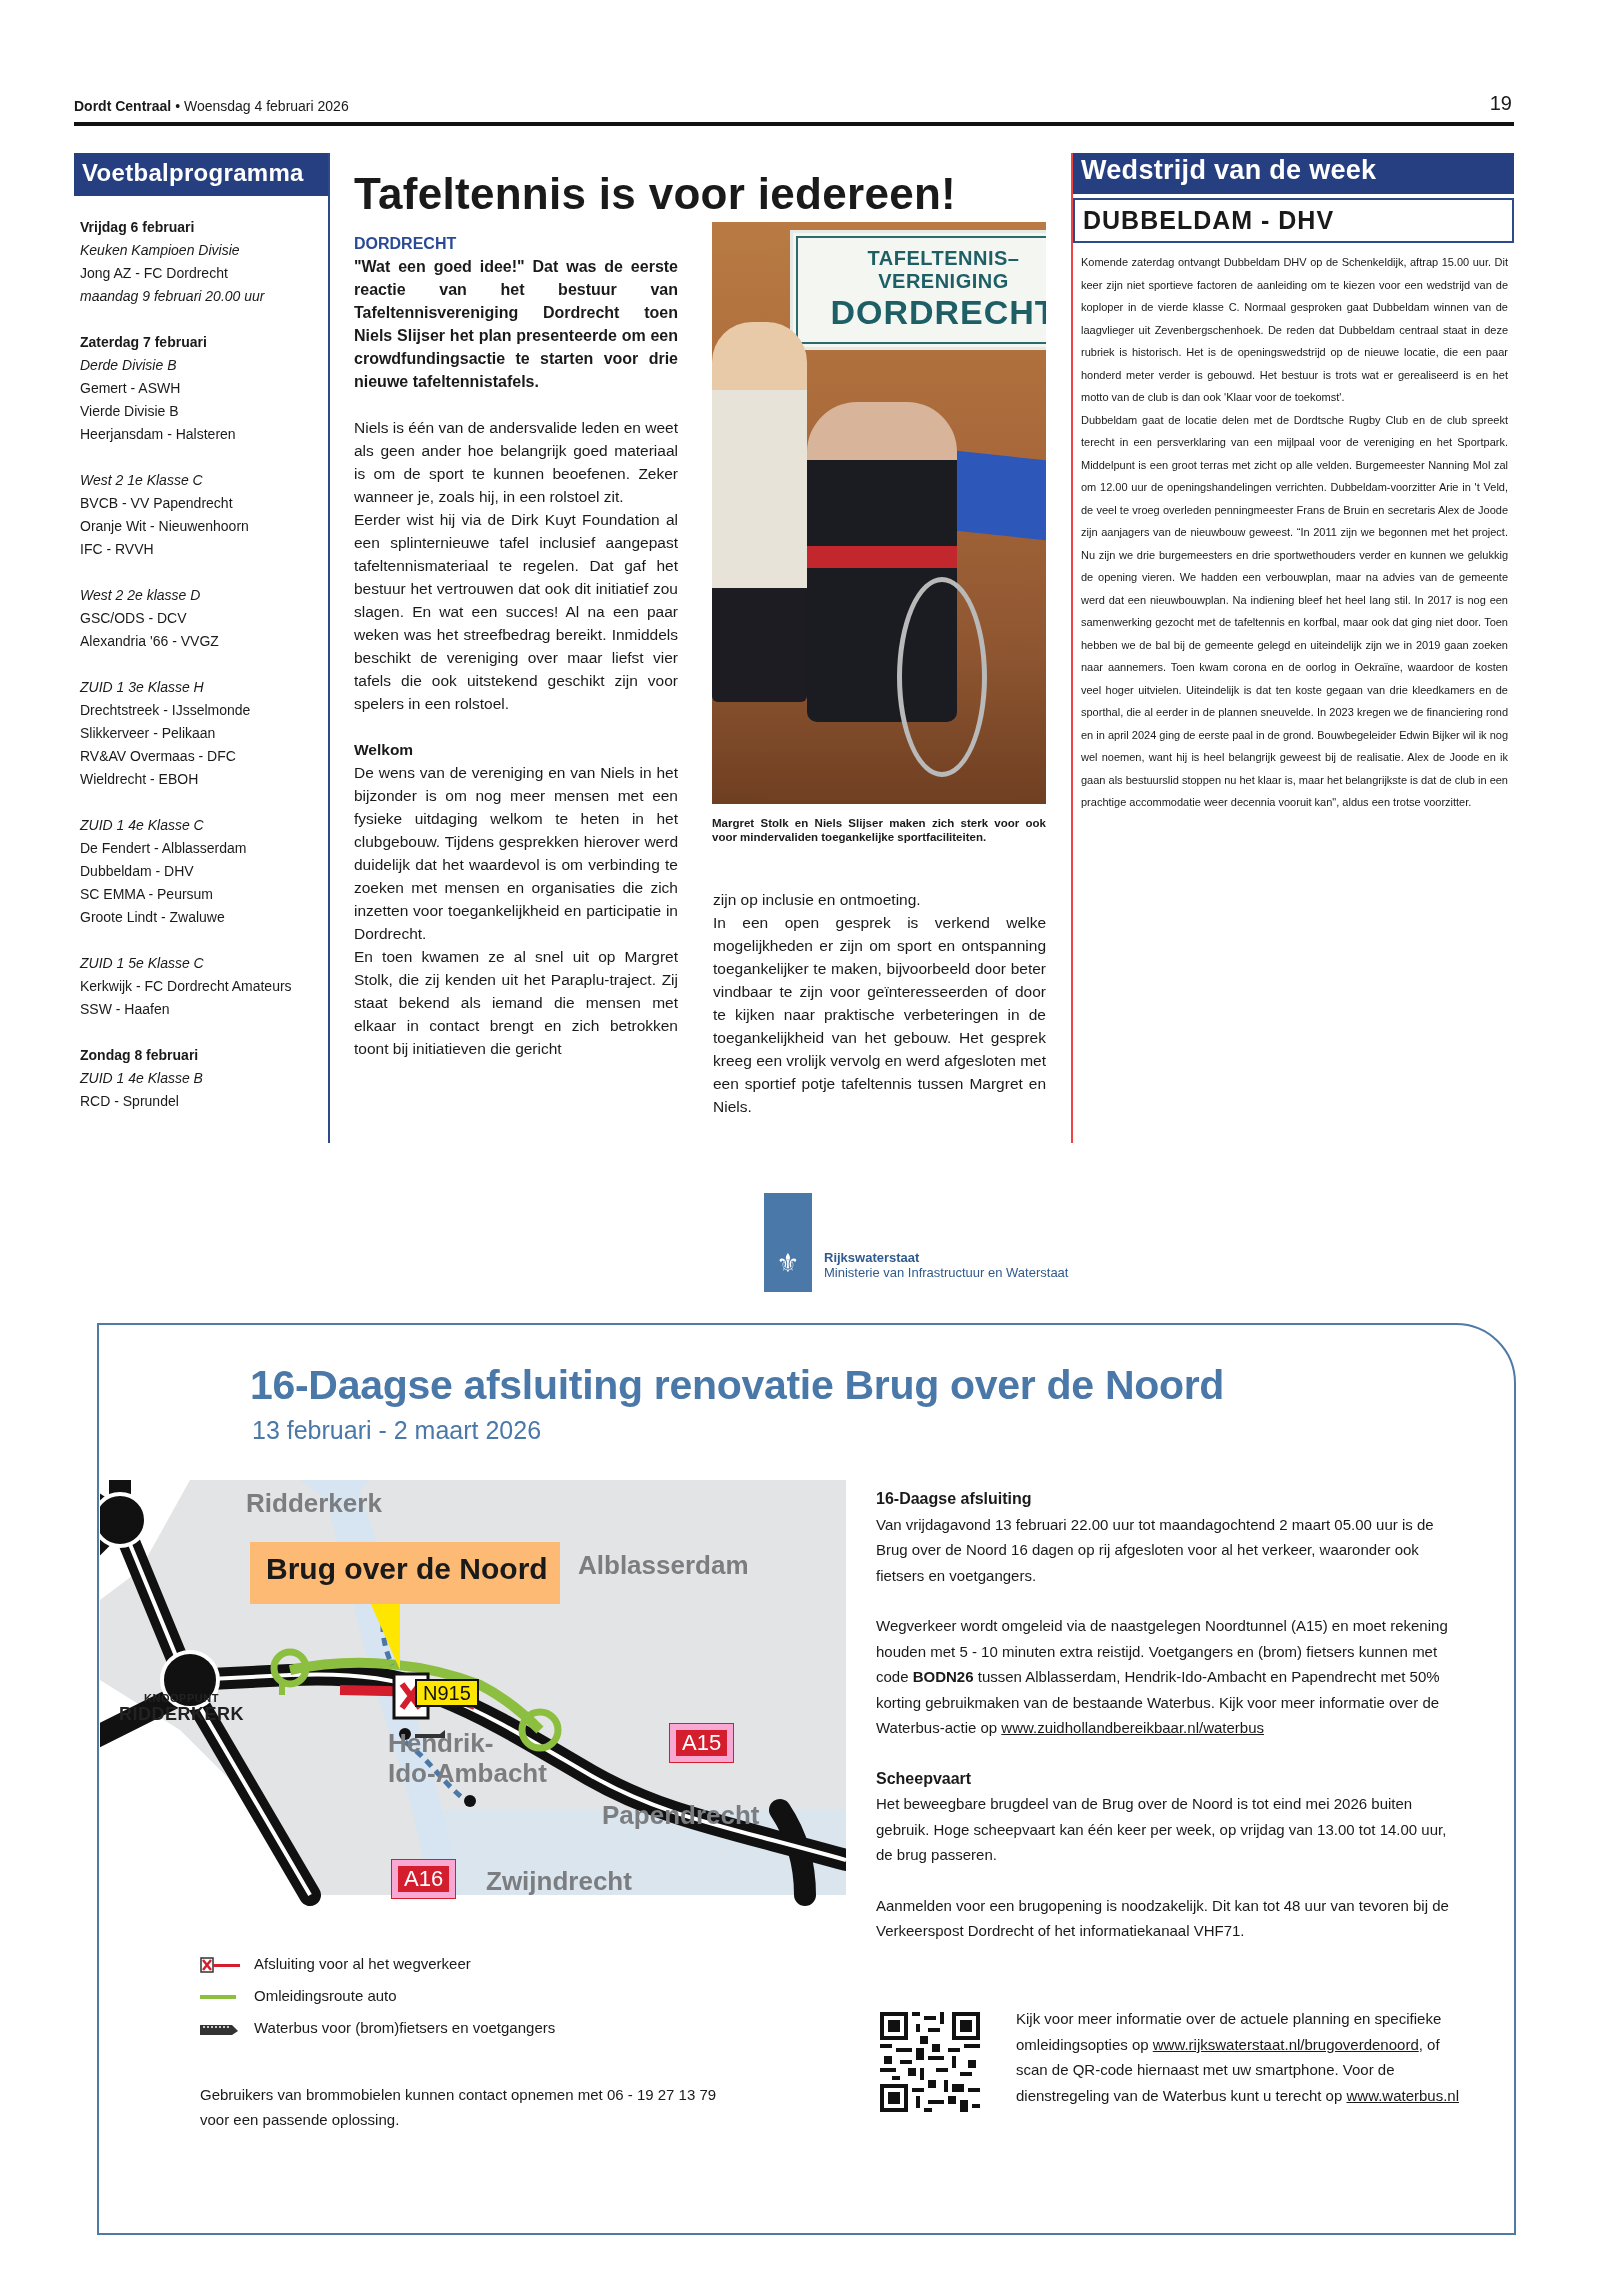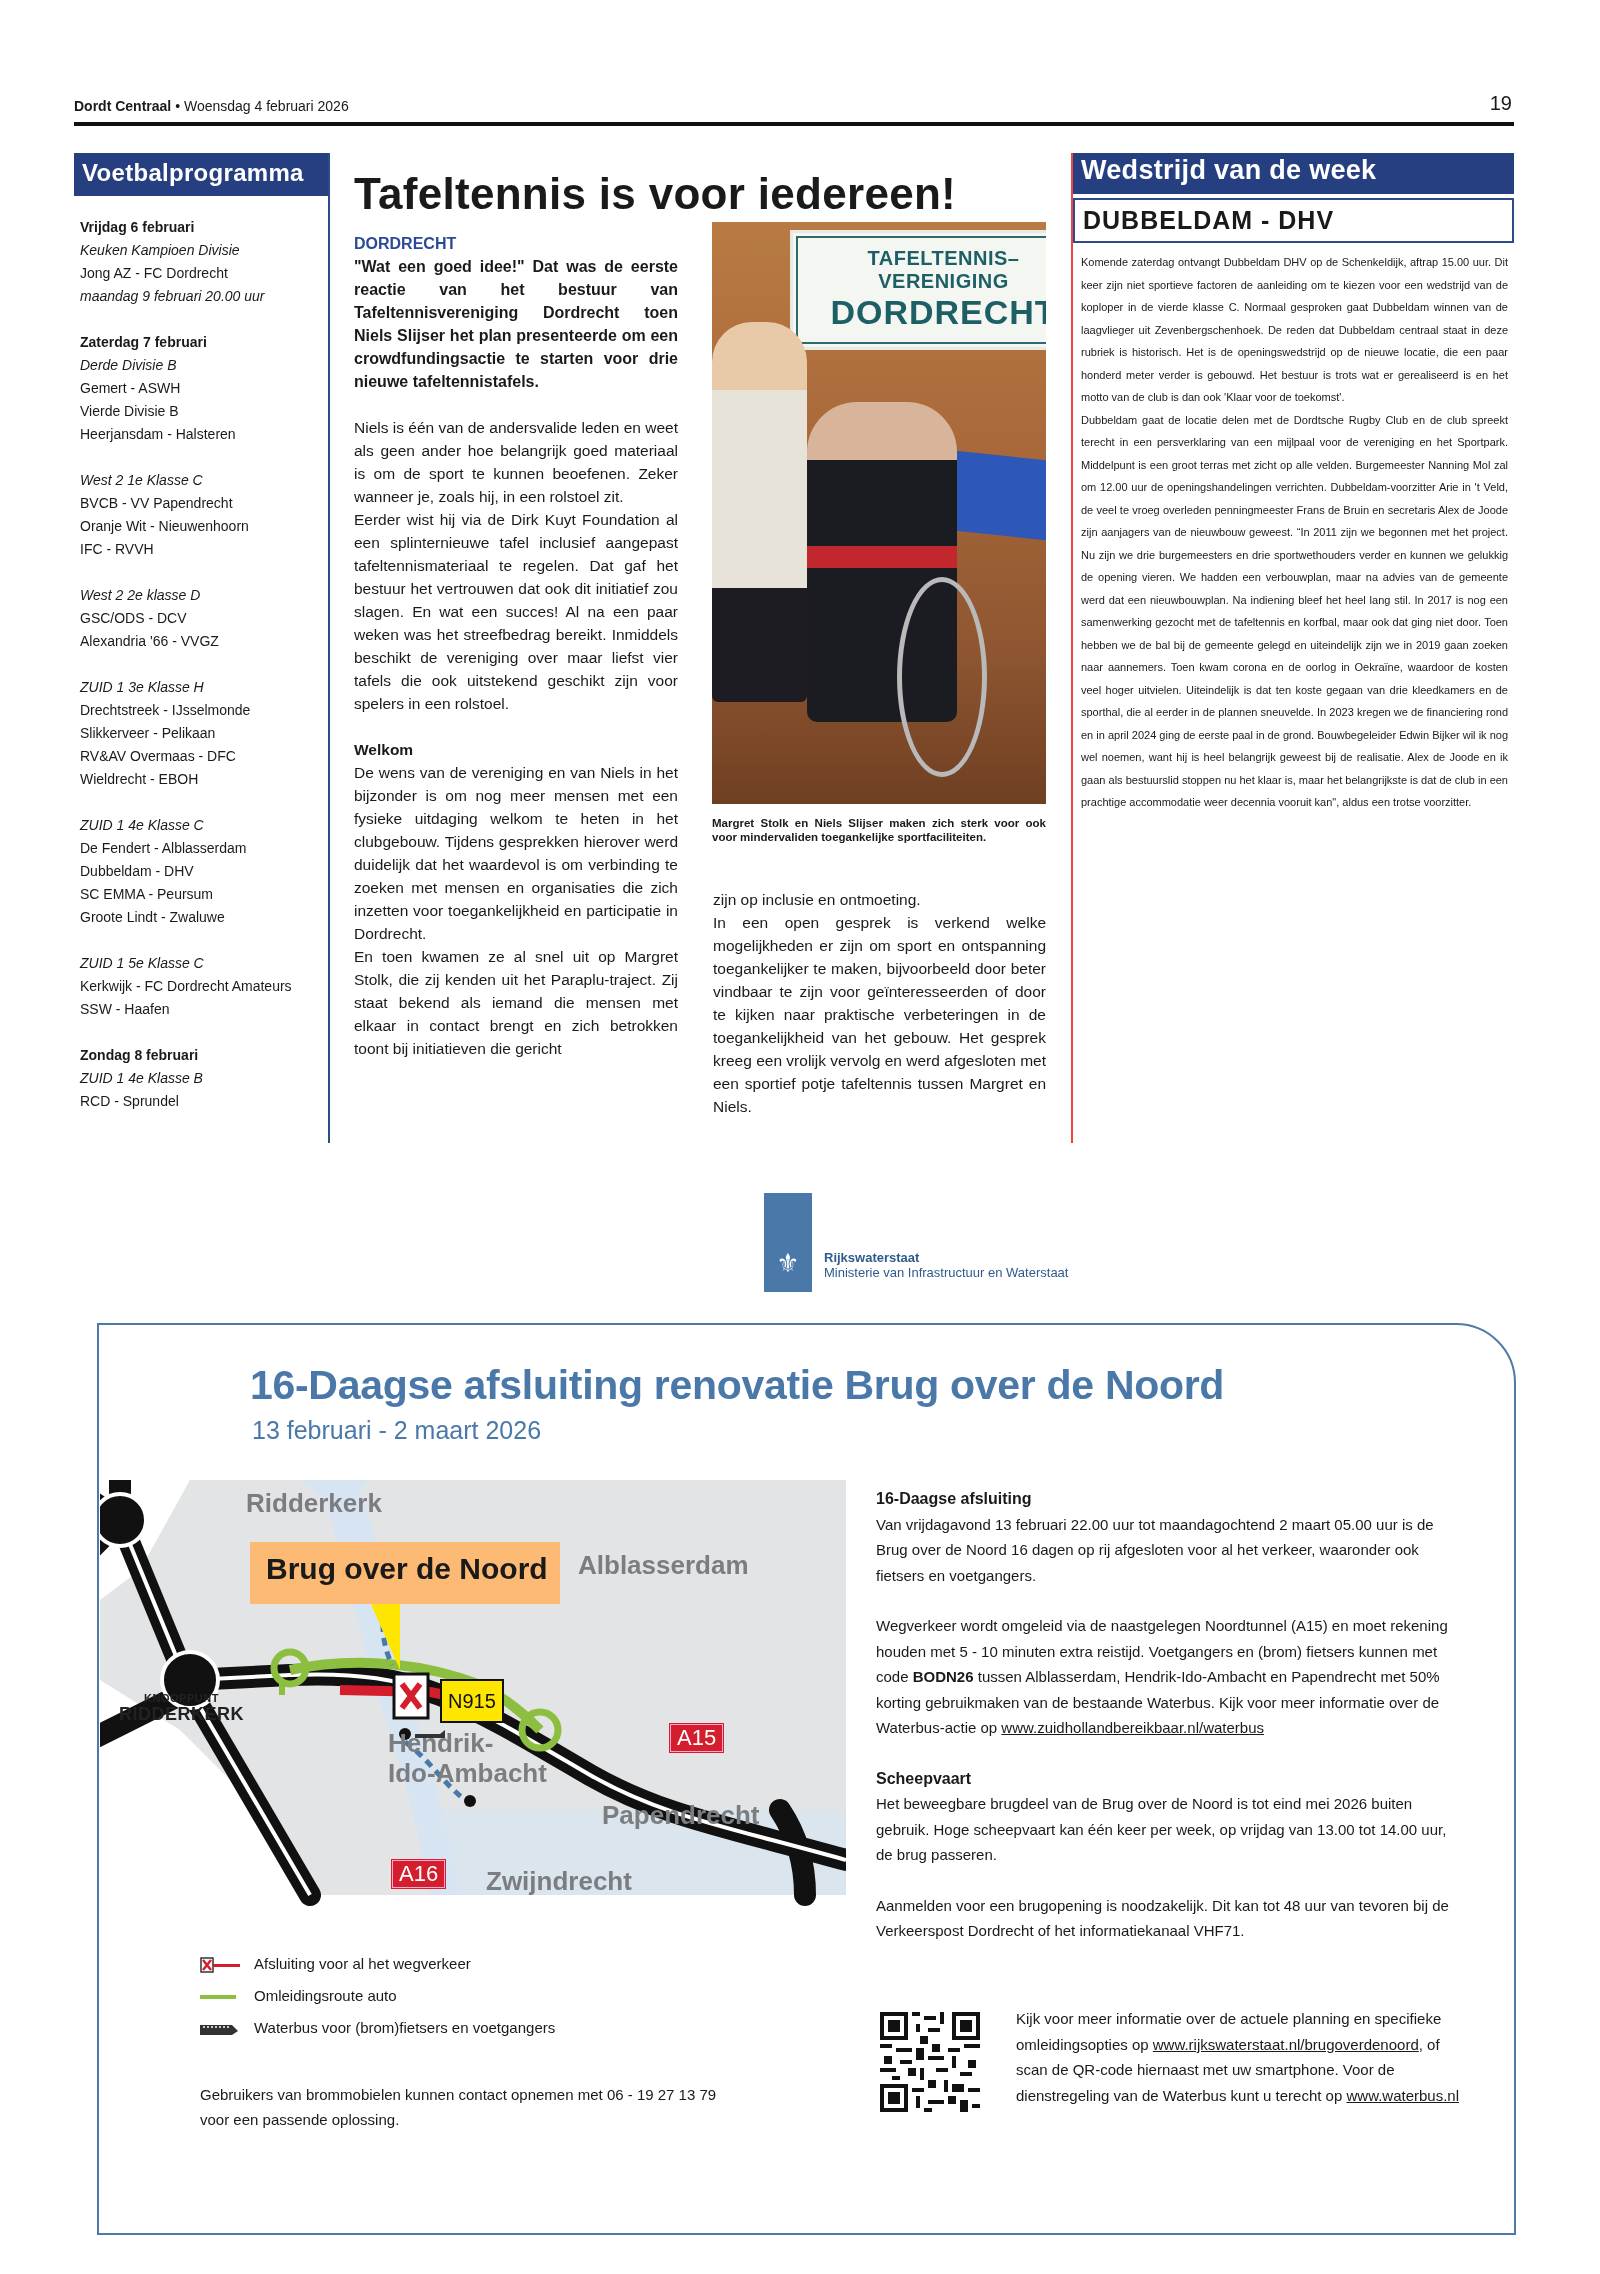--- a/index.html
+++ b/index.html
@@ -55,22 +55,22 @@
   .rws-logo .t2 { position: absolute; left: 60px; top: 72px; font-size: 13px; color: #2f5a8e; white-space: nowrap; }
 
   .ad-box { position: absolute; left: 97px; top: 1323px; width: 1419px; height: 912px; border: 2px solid #4f7aa8; border-radius: 0 60px 0 0; border-left-width: 2px; }
   .ad-title { position: absolute; left: 250px; top: 1362px; font-size: 41px; font-weight: 700; color: #4a78a8; white-space: nowrap; letter-spacing: -0.3px; }
   .ad-sub { position: absolute; left: 252px; top: 1416px; font-size: 25px; color: #4a78a8; white-space: nowrap; }
 
   .map { position: absolute; left: 100px; top: 1480px; width: 746px; height: 440px; background: #ffffff; overflow: hidden; }
   .map svg { position: absolute; left: 0; top: 0; }
   .maplabel { position: absolute; font-weight: 700; color: #7c7d80; white-space: nowrap; }
   .brug-callout { position: absolute; left: 150px; top: 62px; width: 310px; height: 62px; background: #fdba74; font-size: 30px; font-weight: 700; color: #1a1a1a; padding: 10px 16px; white-space: nowrap; }
-  .roadsign { position: absolute; font-weight: 400; font-size: 22px; color: #fff; background: #d41e2e; border: 1px solid #f9a8d4; outline: 1px solid #d41e2e; padding: 0 6px; line-height: 26px; }
-  .n915 { position: absolute; left: 340px; top: 199px; font-size: 20px; background: #ffe600; border: 2px solid #111; color: #111; padding: 8px 6px; line-height: 24px; }
+  .roadsign { position: absolute; font-weight: 400; font-size: 22px; color: #fff; background: #d41e2e; border: 6px solid #f9a8d4; outline: 1px solid #d41e2e; padding: 0 6px; line-height: 26px; }
+  .n915 { position: absolute; left: 315px; top: 199px; font-size: 20px; background: #ffe600; border: 2px solid #111; color: #111; padding: 0 6px; line-height: 24px; }
   .knooppunt { position: absolute; left: 19px; top: 212px; text-align: center; color: #222; }
   .knooppunt .k1 { font-size: 11px; font-weight: 700; letter-spacing: 0.5px; }
   .knooppunt .k2 { font-size: 18px; font-weight: 700; letter-spacing: 0.5px; }
 
   .legend { position: absolute; left: 200px; top: 1955px; }
   .legend .row { position: relative; height: 32px; font-size: 15px; }
   .legend .sym { position: absolute; left: 0; top: 2px; width: 40px; height: 16px; }
   .legend .lbl { position: absolute; left: 54px; top: 0; white-space: nowrap; }
   .brommobiel { position: absolute; left: 200px; top: 2082px; font-size: 15px; line-height: 25px; }
 

